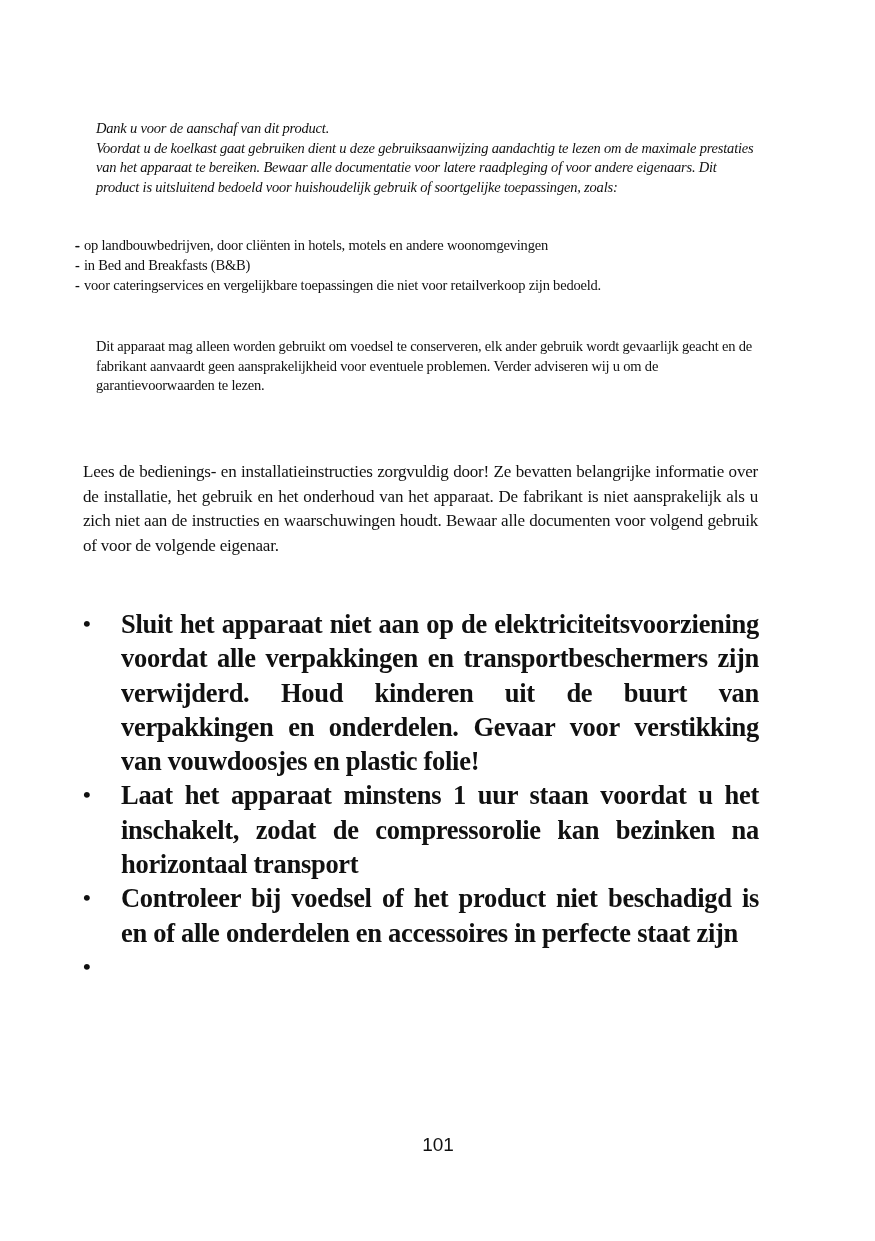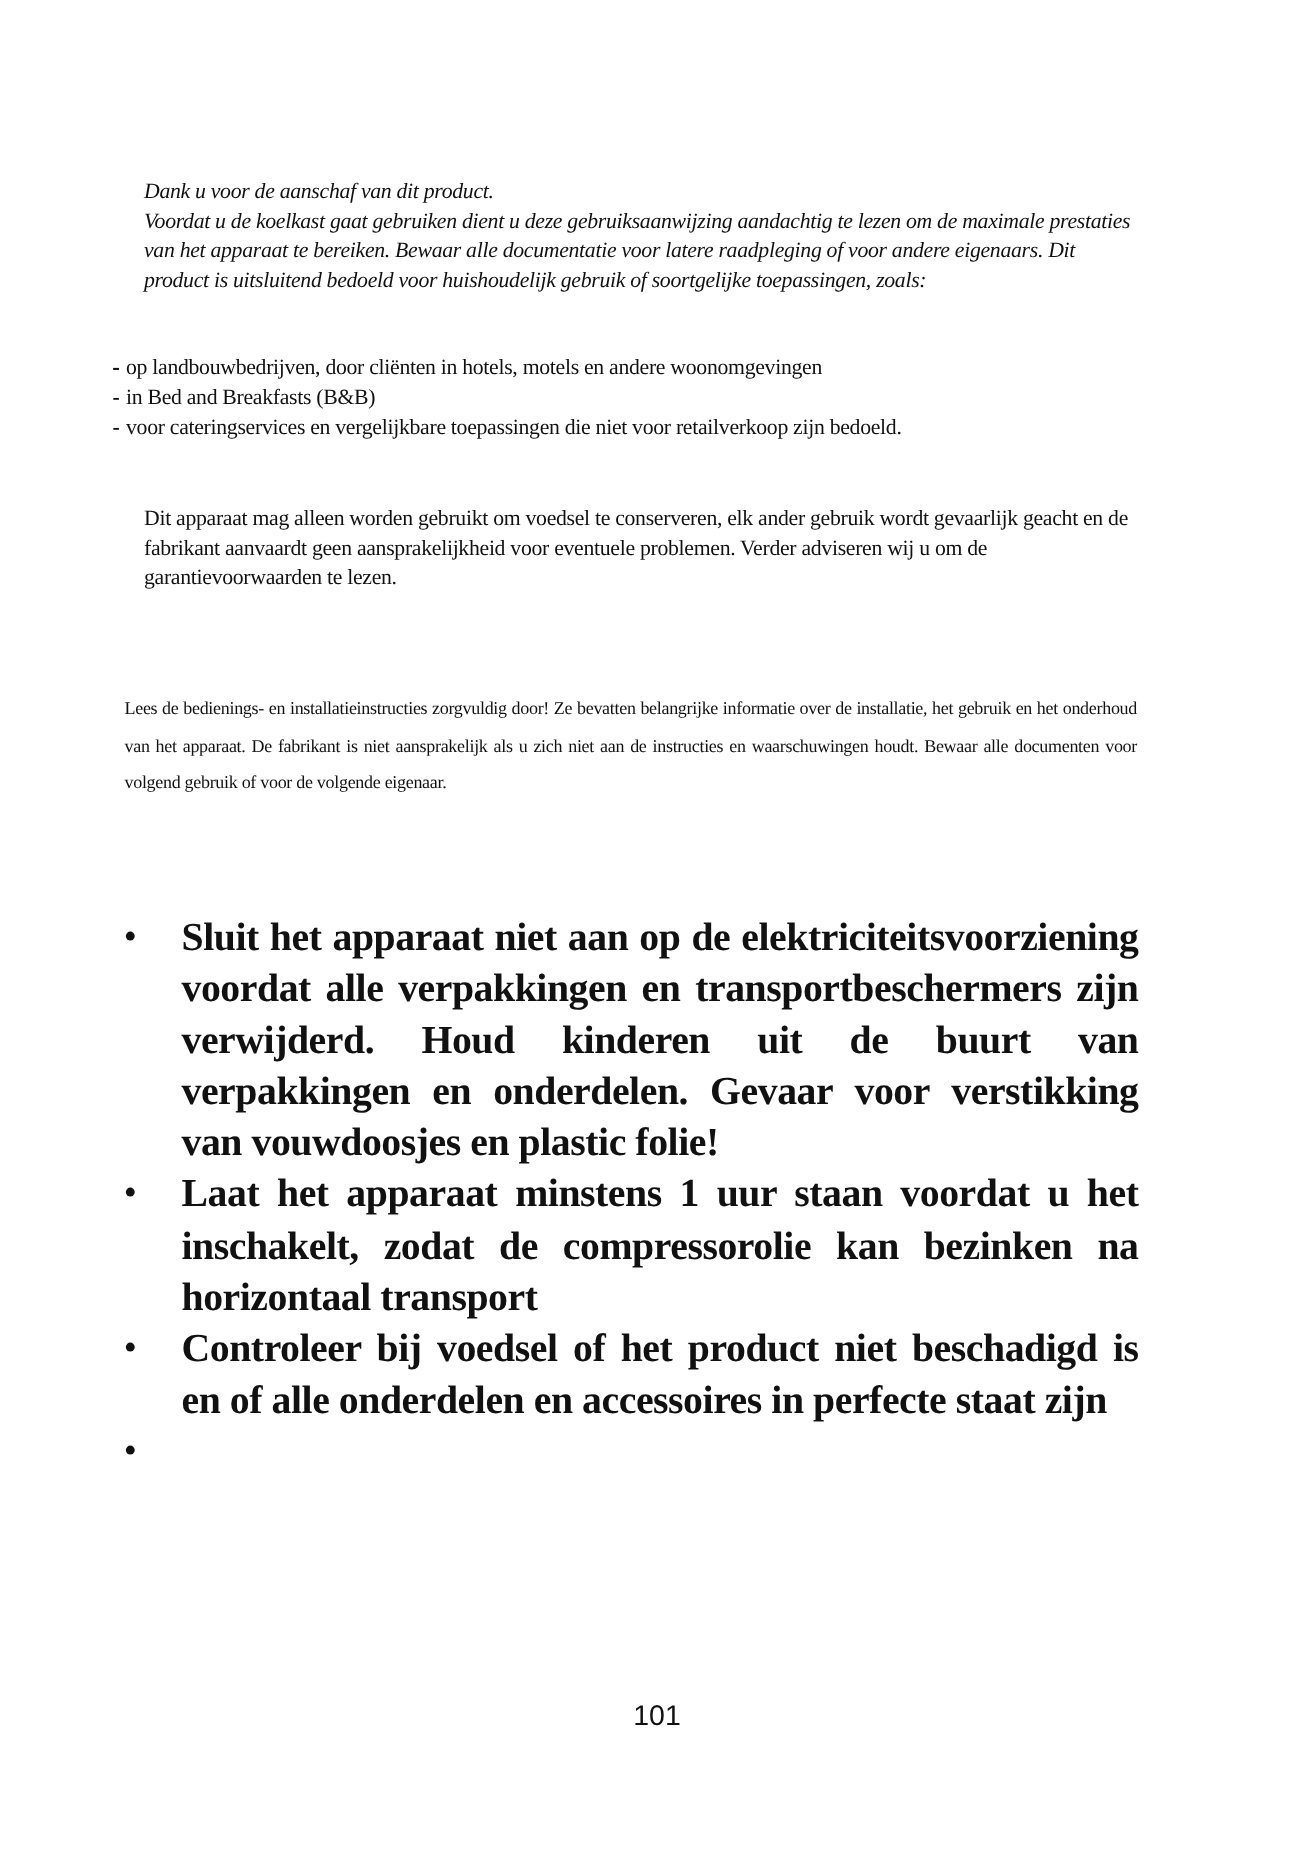--- a/index.html
+++ b/index.html
@@ -16,21 +16,21 @@
   .dash-list li .dash { position: absolute; left: 0; top: 0; font-weight: bold; }
 
   .closing { position: absolute; left: 96px; top: 337px; width: 660px;
     font-family: "Liberation Serif", "DejaVu Serif", serif; font-size: 14.5px; line-height: 19.5px; letter-spacing: -0.2px; }
   .closing p { margin: 0; }
 
   .section-title { position: absolute; left: 83px; top: 426px; margin: 0;
     font-family: "Liberation Sans", "DejaVu Sans", sans-serif; font-weight: bold; font-size: 22px; letter-spacing: -0.6px; line-height: 30px; }
 
   .section-body { position: absolute; left: 83px; top: 460px; width: 675px; margin: 0;
-    font-family: "Liberation Serif", "DejaVu Serif", serif; font-size: 12px; line-height: 24.5px; text-align: justify; text-align-last: left; letter-spacing: -0.2px; }
+    font-family: "Liberation Serif", "DejaVu Serif", serif; font-size: 17px; line-height: 24.5px; text-align: justify; text-align-last: left; letter-spacing: -0.2px; }
 
   .bullets { position: absolute; left: 83px; top: 607px; width: 676px; margin: 0; padding: 0; list-style: none;
     font-family: "Liberation Serif", "DejaVu Serif", serif; font-weight: bold; font-size: 26.5px; line-height: 34.3px; letter-spacing: -0.3px; }
   .bullets li { position: relative; padding-left: 38px; text-align: justify; text-align-last: left; }
   .bullets li .bullet { position: absolute; left: 0; top: 0; width: 14px; font-size: 22px; }
 
   .page-number { position: absolute; left: 0; width: 840px; top: 1134px; text-align: center;
     font-family: "Liberation Sans", "DejaVu Sans", sans-serif; font-size: 19px; padding-left: 18px; }
 </style>
 </head>

